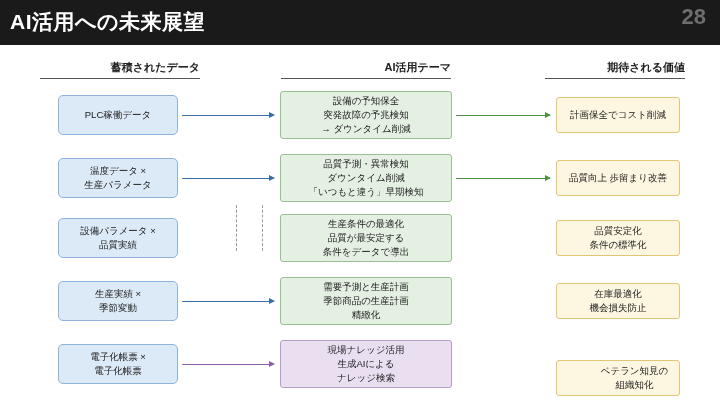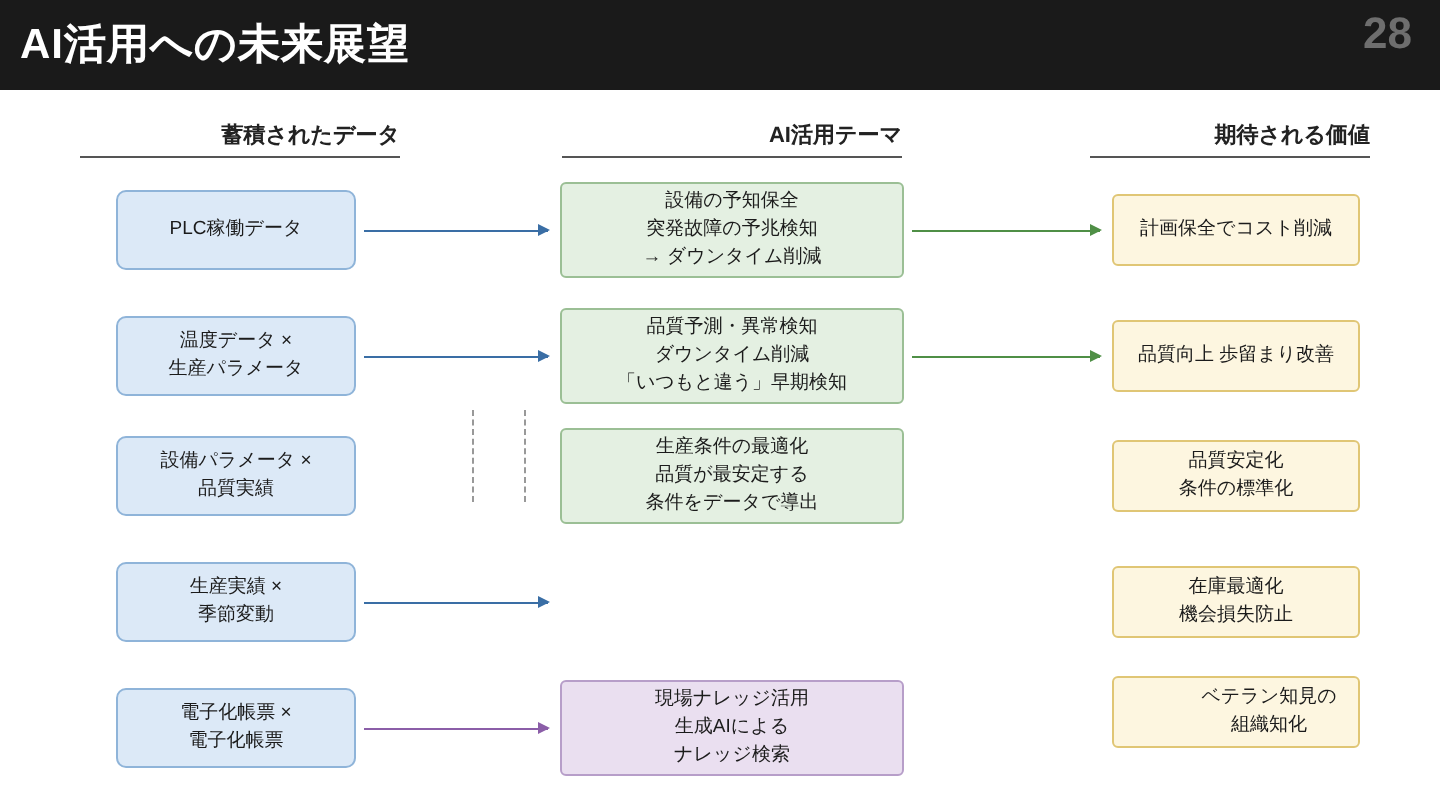--- a/index.html
+++ b/index.html
@@ -204,33 +204,38 @@
   <div class="box box-right" style="top:220px;">
     <span class="line">品質安定化</span>
     <span class="line">条件の標準化</span>
   </div>
 
   <div class="box box-left" style="top:281px;">
     <span class="line">生産実績 ×</span>
     <span class="line">季節変動</span>
   </div>
   <div class="arrow" style="left:182px; top:301px; width:92px;"></div>
+  <div class="box box-mid" style="top:277px;">
+    <span class="line">需要予測と生産計画</span>
+    <span class="line">季節商品の生産計画</span>
+    <span class="line">精緻化</span>
+  </div>
   <div class="box box-right" style="top:283px;">
     <span class="line">在庫最適化</span>
     <span class="line">機会損失防止</span>
   </div>
 
   <div class="box box-left" style="top:344px;">
     <span class="line">電子化帳票 ×</span>
     <span class="line">電子化帳票</span>
   </div>
   <div class="arrow purple" style="left:182px; top:364px; width:92px;"></div>
   <div class="box box-mid purple" style="top:340px;">
     <span class="line">現場ナレッジ活用</span>
     <span class="line">生成AIによる</span>
     <span class="line">ナレッジ検索</span>
   </div>
-  <div class="box box-right" style="top:338px;padding-left:37px;">
+  <div class="box box-right" style="top:360px;padding-left:37px;">
     <span class="line">ベテラン知見の</span>
     <span class="line">組織知化</span>
   </div>
 
 </div>
 
 </body></html>

